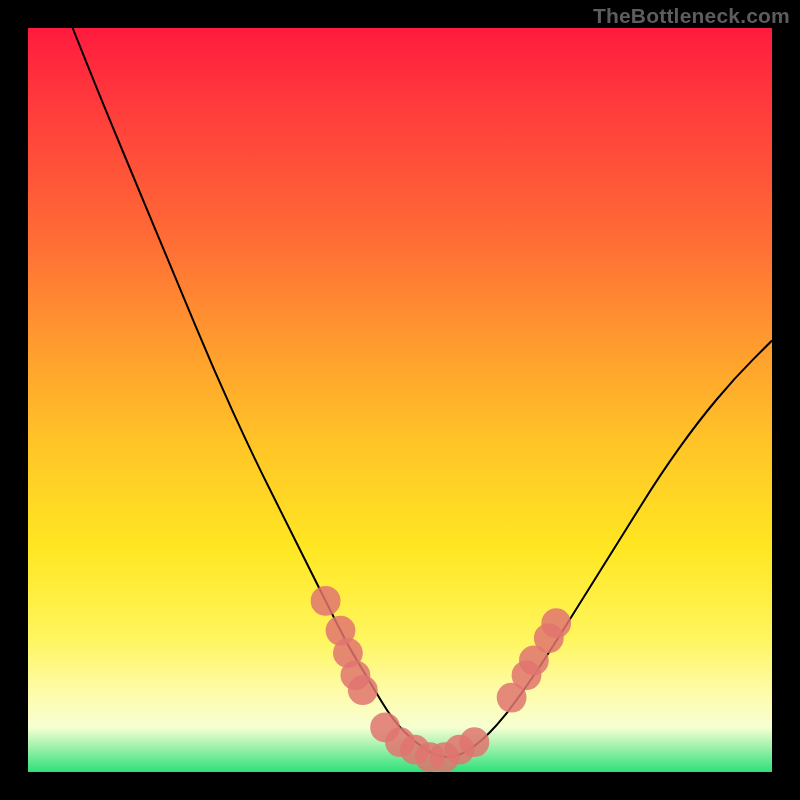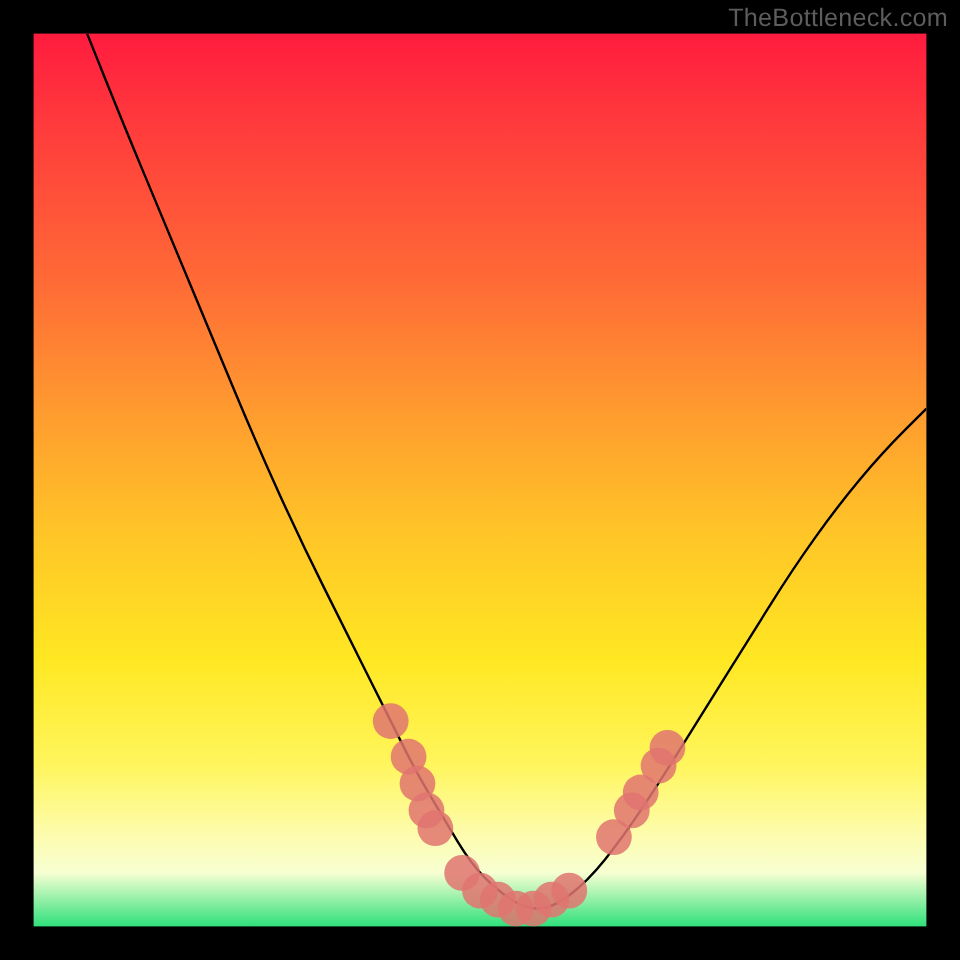--- a/index.html
+++ b/index.html
@@ -47,20 +47,21 @@
     pointer-events: none;
   }
   .watermark {
     position: absolute;
     top: 4px;
     right: 10px;
     color: #5d5d5d;
     font-size: 21px;
     letter-spacing: 0.2px;
     user-select: none;
+    font-weight: bold;
   }
 </style>
 </head>
 <body>
 
 <div class="stage">
 
   <div class="plot-area"></div>
 
   <svg class="curve-svg" viewBox="0 0 744 744" preserveAspectRatio="none">

